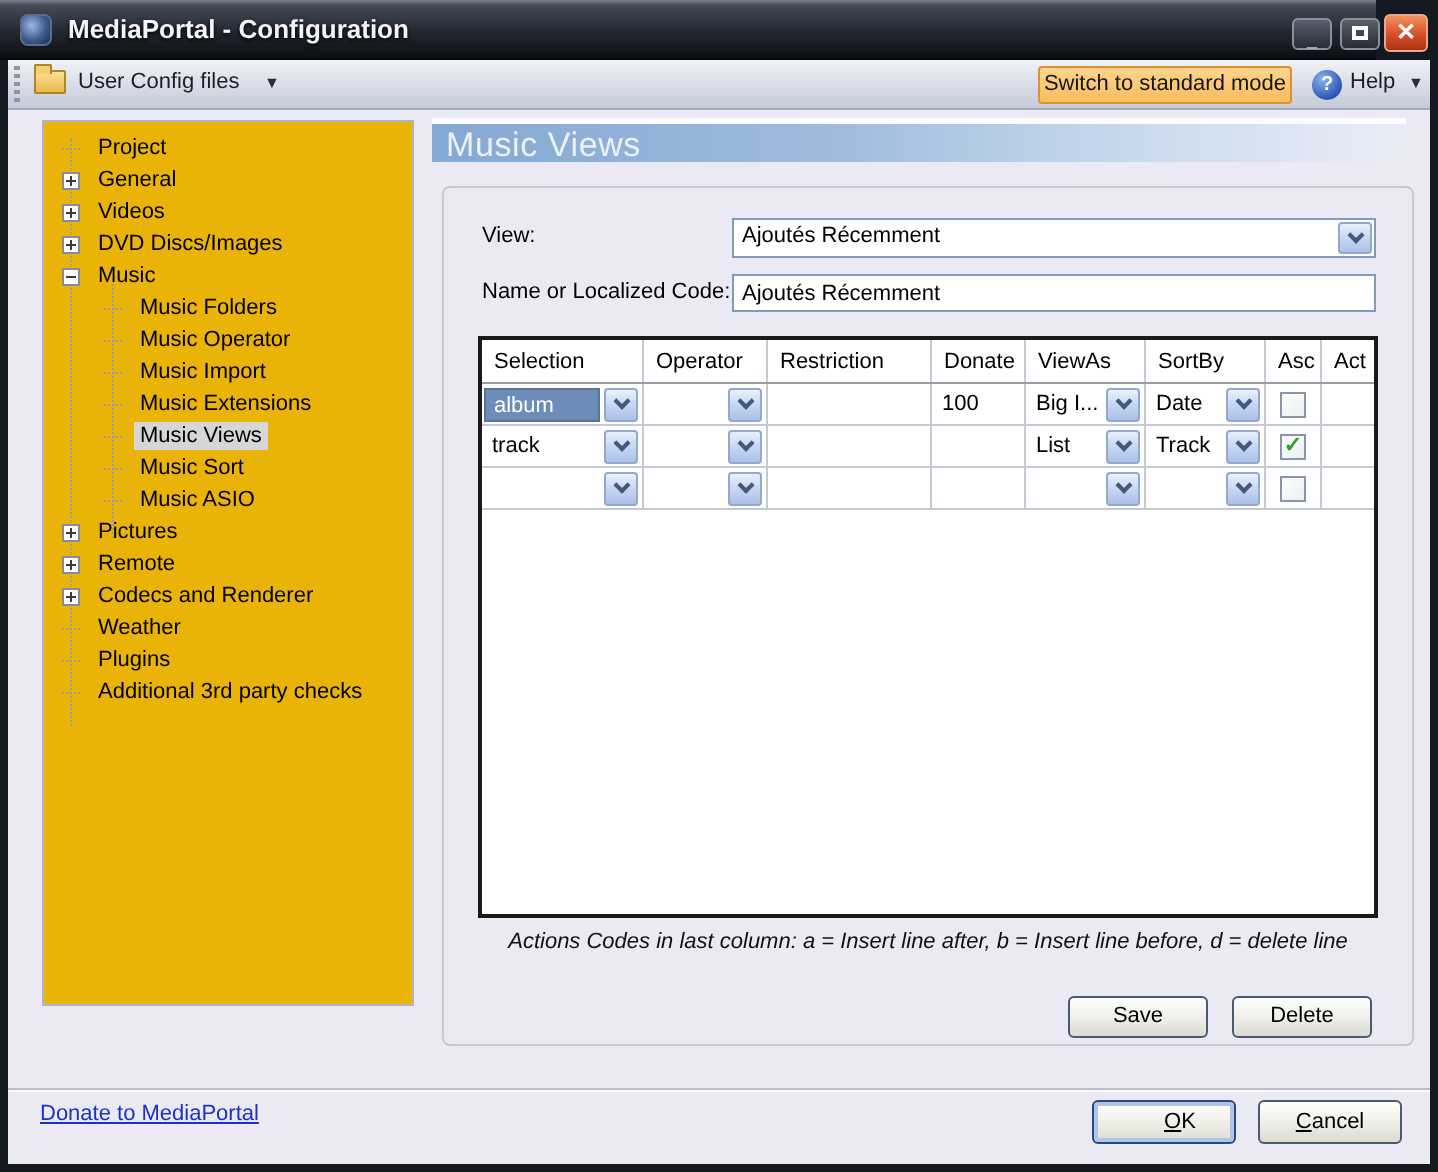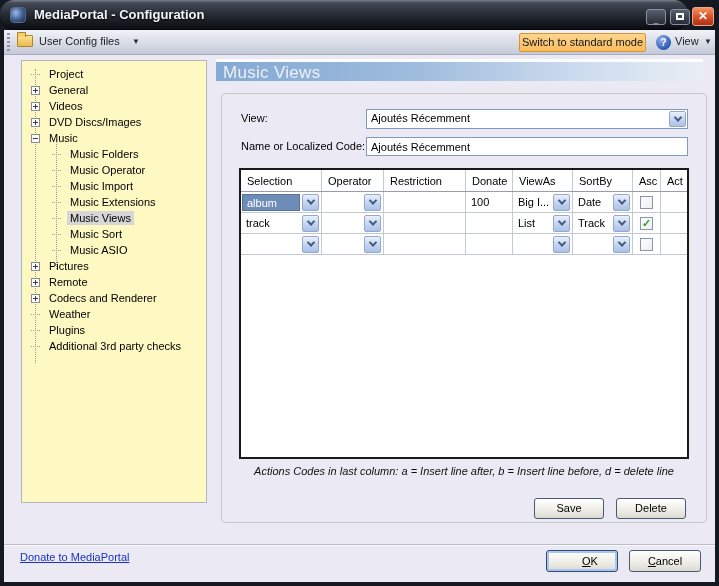--- a/index.html
+++ b/index.html
@@ -3,21 +3,21 @@
 <meta charset="utf-8">
 <style>
   * { margin:0; padding:0; box-sizing:border-box; }
   html,body { width:719px; height:586px; overflow:hidden;
     font-family:"Liberation Sans", sans-serif; font-size:11px; color:#000; }
   .window { position:relative; width:719px; height:586px; background:#141820; }
 
   
   .titlebar { position:absolute; left:0; top:0; width:688px; height:30px;
     background:linear-gradient(#78808e 0%, #434a56 10%, #262b34 50%, #0b0d12 100%);
-    border-bottom:1px solid #05060a;border-radius:14px; }
+    border-bottom:1px solid #05060a; }
   .app-icon { position:absolute; left:10px; top:7px; width:16px; height:16px; border-radius:4px;
     background:radial-gradient(circle at 35% 35%, #9db9e4, #3c5c90 55%, #1b2c4e);
     border:1px solid #5a6c8c; }
   .title-text { position:absolute; left:34px; top:0; line-height:30px; font-size:13px;
     font-weight:bold; color:#f3f5f9; text-shadow:0 1px 2px #000; }
   .winbtn { position:absolute; top:9px; width:20px; height:16px; border-radius:3px;
     border:1px solid #8a909c; background:linear-gradient(#575f6e,#272c36);
     color:#fff; text-align:center; font-size:9px; line-height:14px; cursor:default; }
   .winbtn.min { left:646px; } .winbtn.min span{ position:relative; top:3px; font-weight:bold;}
   .winbtn.max { left:670px; }
@@ -48,21 +48,21 @@
     background:linear-gradient(#fdd58e,#f8bc5e); border:1px solid #dd9130; border-radius:2px;
     text-align:center; line-height:17px; color:#141414; cursor:pointer; }
   .help-icon { position:absolute; left:652px; top:5px; width:15px; height:15px; border-radius:50%;
     background:radial-gradient(circle at 35% 30%, #8fb0ea, #2c58b6 70%, #1c3c86);
     color:#fff; font-weight:bold; font-size:10px; text-align:center; line-height:15px; }
   .help-label { position:absolute; left:671px; top:5px; color:#1c1e24; }
   .tb-dd2 { position:absolute; left:700px; top:7px; }
 
   
   .tree-panel { position:absolute; left:17px; top:30px; width:186px; height:443px;
-    background:#fef9c3; border:1px solid #b2b4c0; padding-top:5px; overflow:hidden; }
+    background:#eab308; border:1px solid #b2b4c0; padding-top:5px; overflow:hidden; }
   .tree-line { position:absolute; border-left:1px dotted #9a9aa6; width:0; }
   .tree-item { position:relative; height:16px; display:flex; align-items:center; cursor:default; }
   .t-sp0 { width:9px; flex:none; } .t-sp1 { width:30px; flex:none; }
   .glyph { flex:none; width:9px; height:9px; border:1px solid #8a8a96; background:#fff;
     position:relative; margin-right:6px; }
   .glyph::before, .glyph.minus::before { content:""; position:absolute; left:1px; top:3px; width:5px; height:1px; background:#3a3a44; }
   .glyph.plus::after { content:""; position:absolute; left:3px; top:1px; width:1px; height:5px; background:#3a3a44; }
   .stub { flex:none; width:9px; height:1px; border-top:1px dotted #9a9aa6; margin-right:6px; }
   .t-label { padding:1px 3px; white-space:nowrap; }
   .t-label.selected { background:#d6d6d6; }
@@ -135,21 +135,21 @@
 
   <div class="bodyframe">
 
     <div class="toolbar">
       <div class="grip"></div>
       <div class="folder-icon"></div>
       <div class="tb-label">User Config files</div>
       <div class="tb-dd1 dd-arrow">▼</div>
       <div class="switch-btn">Switch to standard mode</div>
       <div class="help-icon">?</div>
-      <div class="help-label">View</div>
+      <div class="help-label">Help</div>
       <div class="tb-dd2 dd-arrow">▼</div>
     </div>
 
     <div class="tree-panel" id="tree-panel">
       <div class="tree-line" style="left:13px; top:8px; height:294px;"></div>
       <div class="tree-line" style="left:34px; top:78px; height:130px;"></div>
     <div class="tree-item">
           <span class="t-sp0"></span>
           <span class="stub"></span>
           <span class="t-label">Project</span>

